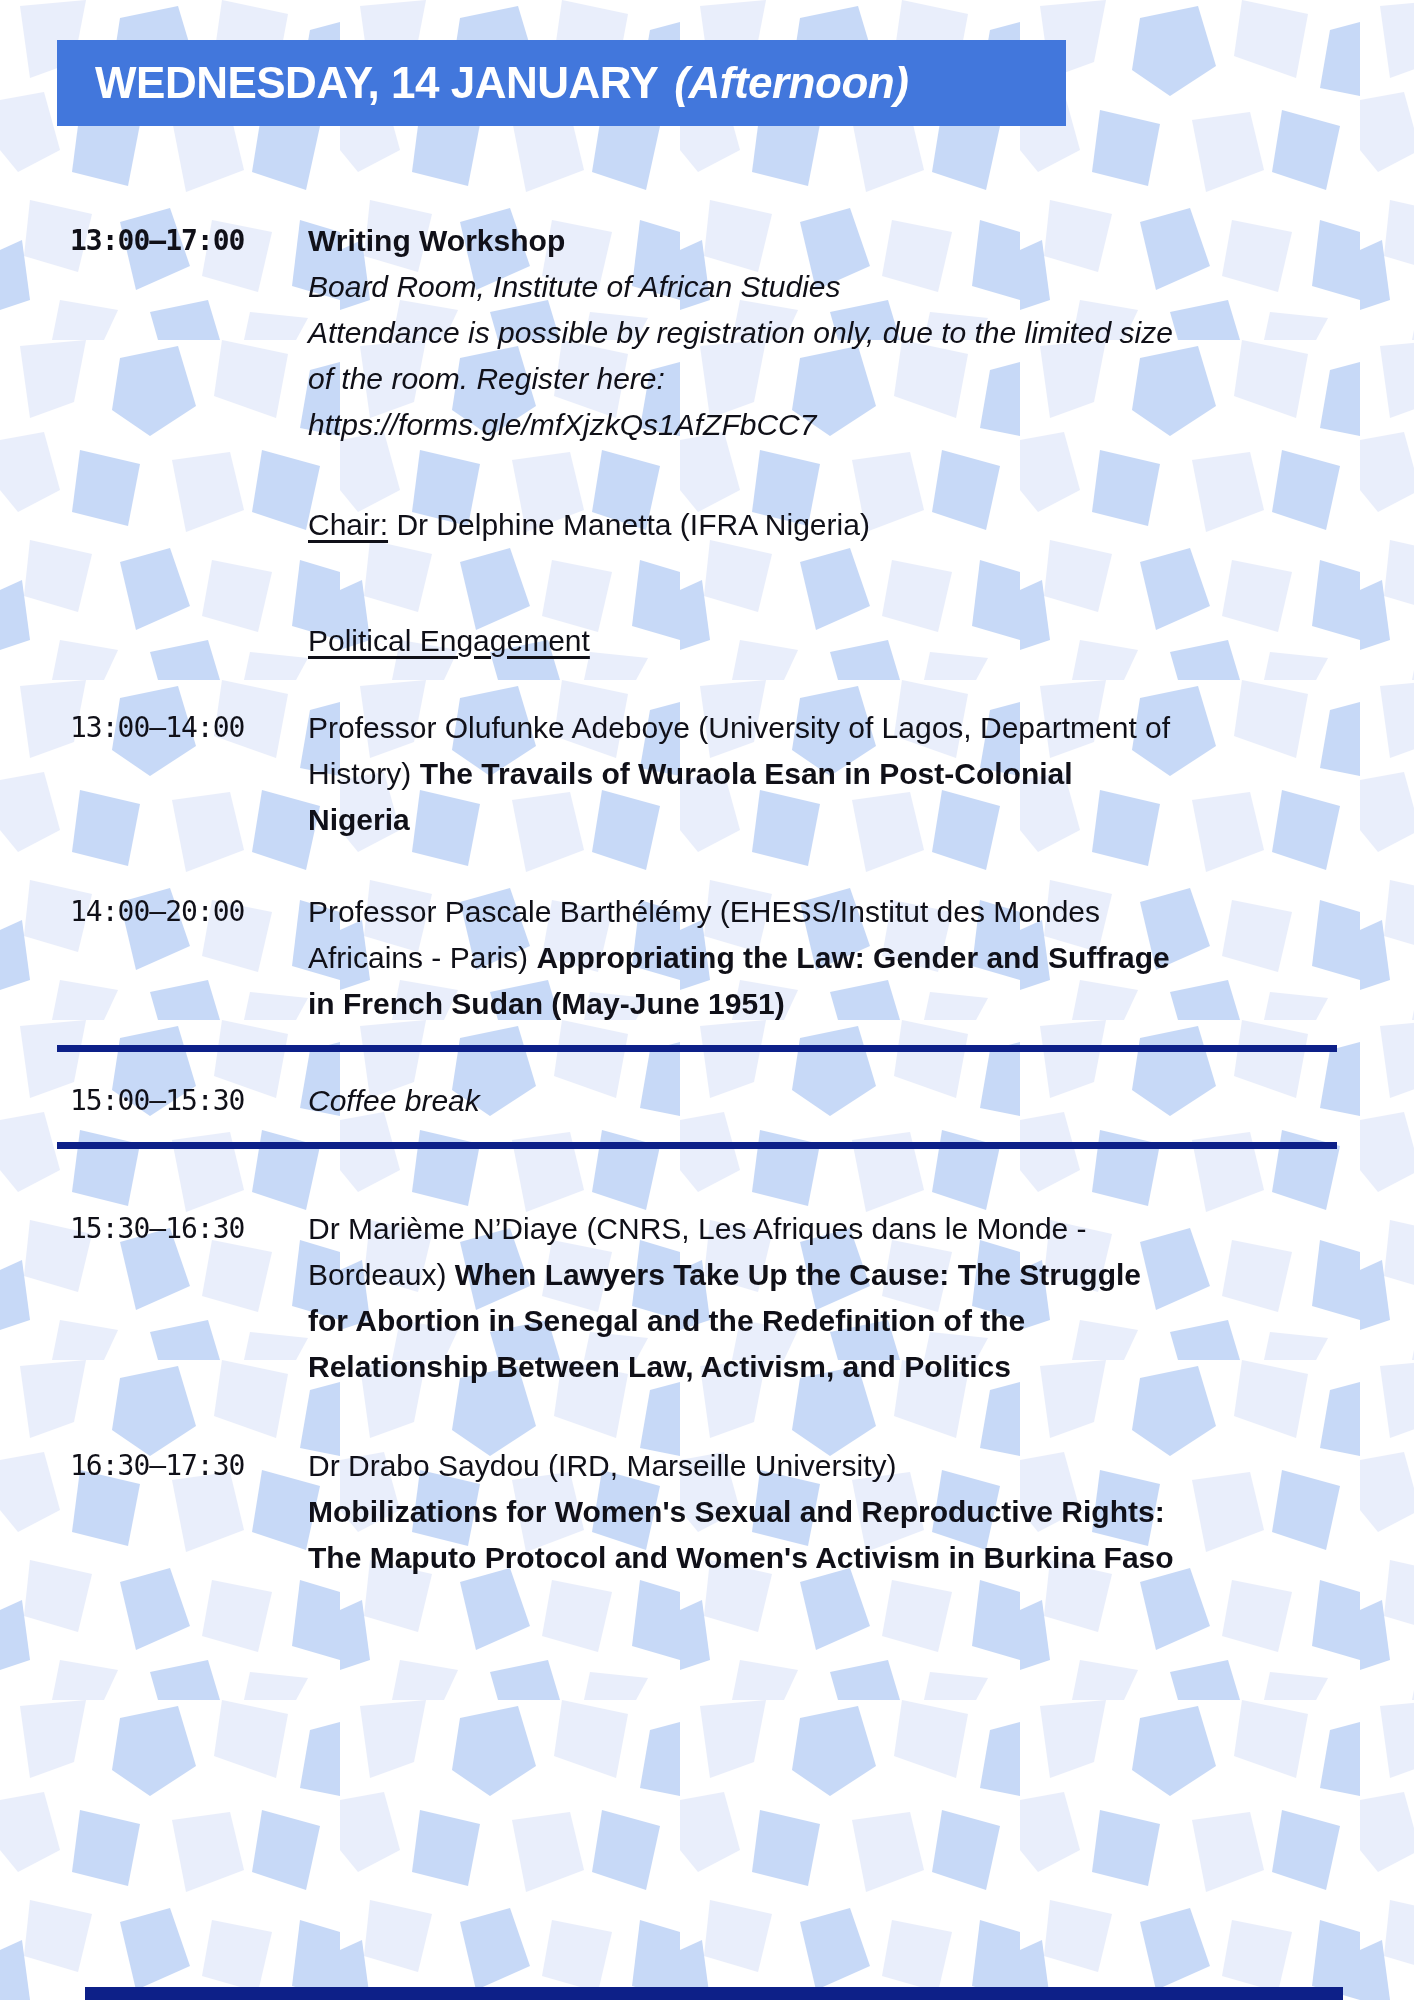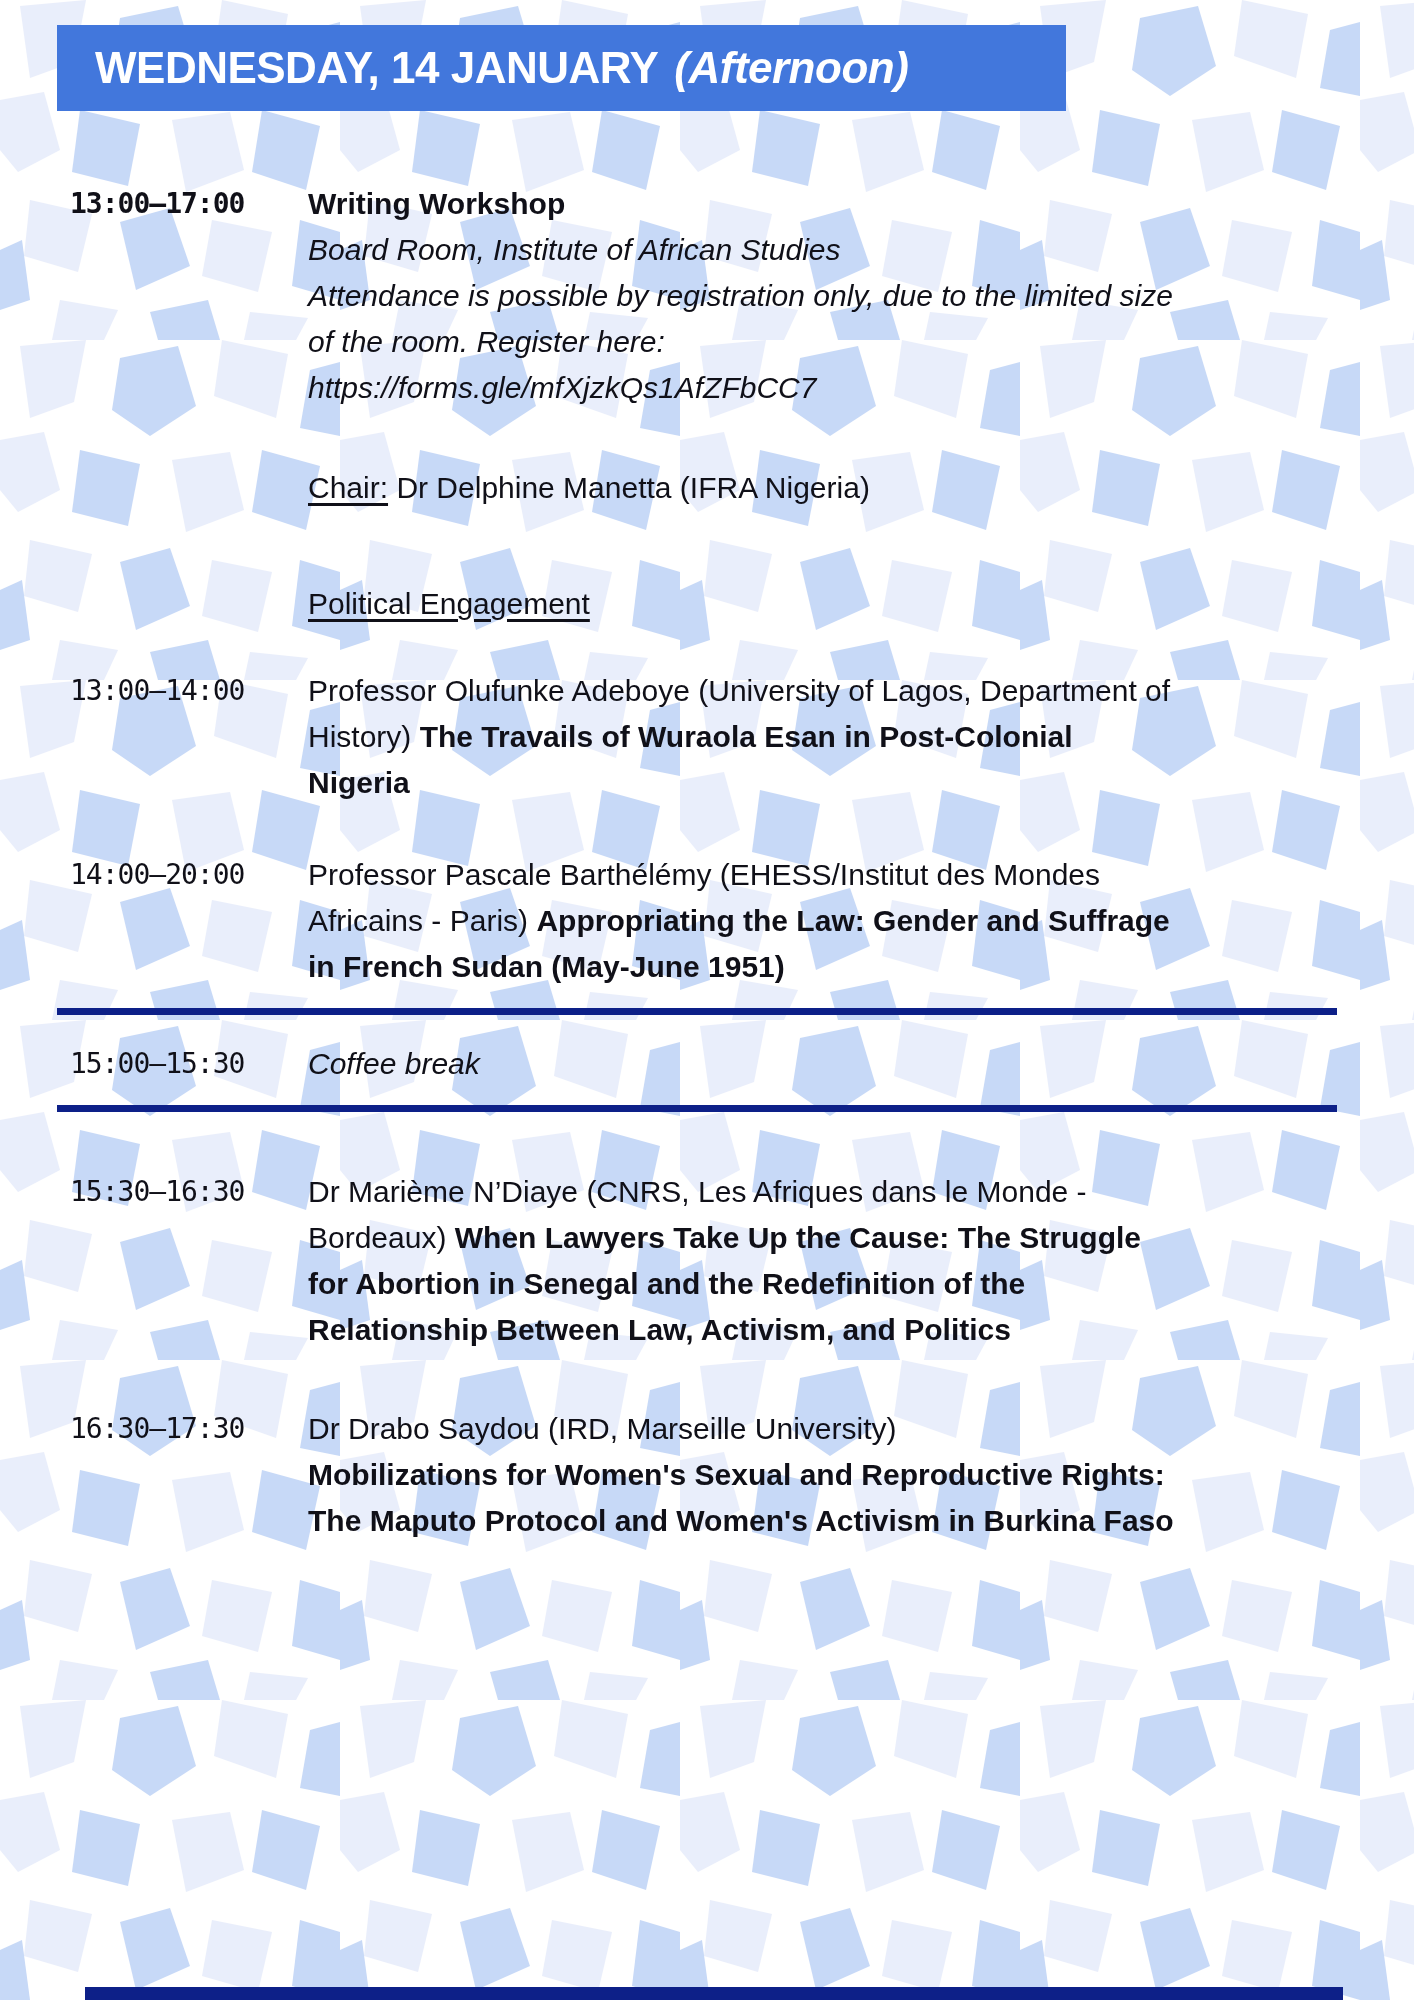--- a/index.html
+++ b/index.html
@@ -15,21 +15,21 @@
     color: #101018;
   }
   .bg {
     position: absolute;
     inset: 0;
     z-index: 0;
   }
   .banner {
     position: absolute;
     left: 57px;
-    top: 25px;
+    top: 40px;
     width: 1009px;
     height: 86px;
     background: #4277DC;
     z-index: 2;
     display: flex;
     align-items: center;
     padding-left: 38px;
     color: #ffffff;
     white-space: nowrap;
   }
@@ -43,21 +43,21 @@
     font-weight: 700;
     font-style: italic;
     margin-left: 16px;
     letter-spacing: -0.5px;
   }
   .schedule {
     position: absolute;
     top: 126px;
     left: 0;
     width: 1174px;
-    padding: 55px 0 0 70px;
+    padding: 92px 0 0 70px;
     z-index: 2;
     font-size: 30px;
     line-height: 46px;
   }
   .row { display: flex; align-items: flex-start; }
   .time {
     flex: none;
     width: 238px;
     font-family: "DejaVu Sans Mono", monospace;
     font-size: 28px;

